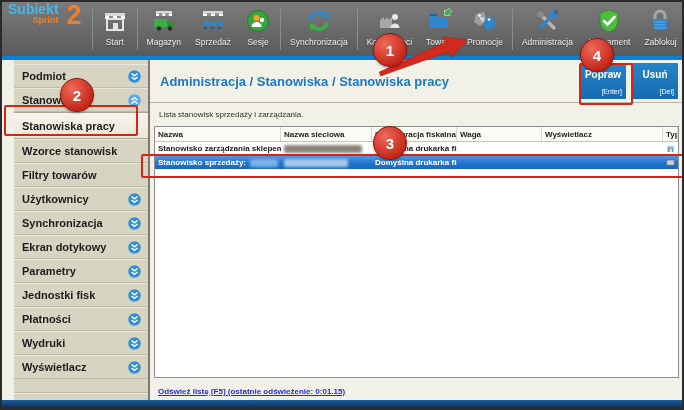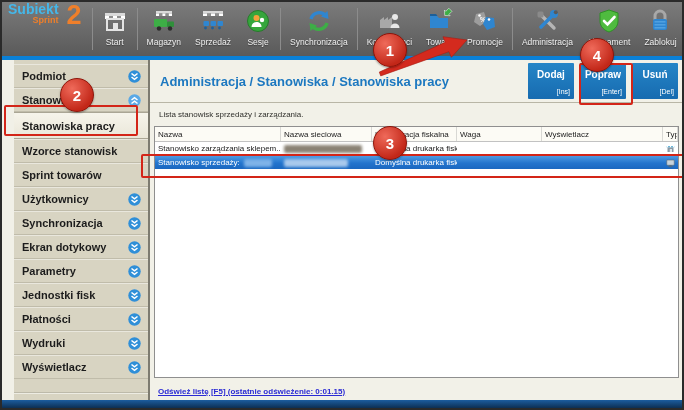--- a/index.html
+++ b/index.html
@@ -36,21 +36,21 @@
   .breadcrumb{position:absolute;left:10px;top:14px;font-size:13px;font-weight:bold;color:#1c78c0;white-space:nowrap;}
   .btn-row{position:absolute;right:4px;top:3px;display:flex;gap:6px;}
   .btn{width:46px;height:36px;background:linear-gradient(180deg,#2585c7,#176bb0);color:#fff;position:relative;cursor:pointer;border-radius:1px;}
   .btn .b-label{position:absolute;top:6px;left:0;right:0;text-align:center;font-size:10px;font-weight:bold;}
   .btn .b-short{position:absolute;bottom:4px;right:4px;font-size:7px;}
   .hdr-divider{position:absolute;top:42px;left:0;right:0;border-top:1px solid #b9b6a6;}
   .subtitle{position:absolute;top:50px;left:9px;font-size:8px;color:#30302c;}
 
   
   .tbl{position:absolute;left:4px;right:3px;top:66px;bottom:22px;background:#fff;border:1px solid #8f8f8f;overflow:hidden;}
-  .trow{display:flex;height:13px;align-items:center;}
+  .trow{display:flex;height:13px;align-items:center;font-weight:bold;}
   .trow.head{height:14px;background:#fcfbf5;border-bottom:1px solid #c2c2c2;color:#222;}
   .tcell{font-size:8px;padding:0 3px;box-sizing:border-box;white-space:nowrap;overflow:hidden;height:100%;display:flex;align-items:center;}
   .head .tcell{border-right:1px solid #d8d8d4;}
   .c0{width:126px;} .c1{width:91px;} .c2{width:85px;} .c3{width:85px;} .c4{width:121px;} .c5{flex:1;}
   .trow.r0{color:#1a1a1a;border-bottom:1px solid #e4e4e0;}
   .trow.r1{background:linear-gradient(180deg,#4d9ae2,#2374cd 55%,#1a67c0);color:#fff;}
   .blur{height:8px;border-radius:2px;filter:blur(1.5px);}
   .blur.dark{background:#8a8274;width:78px;}
   .blur.lite{background:#a9c9ec;width:64px;}
   .blur.inline{background:#7fb3e8;width:28px;margin-left:4px;}
@@ -228,21 +228,21 @@
             <path d="M3.5 6l3-2.4 3 2.4M3.5 9.5l3-2.4 3 2.4" fill="none" stroke="#fff" stroke-width="1.5"></path>
           </svg>
       </div>
       <div class="sb-item selected">
         <span class="sb-label">Stanowiska pracy</span>
       </div>
       <div class="sb-item">
         <span class="sb-label">Wzorce stanowisk</span>
       </div>
       <div class="sb-item">
-        <span class="sb-label">Sprint towarów</span>
+        <span class="sb-label">Filtry towarów</span>
       </div>
       <div class="sb-item">
         <span class="sb-label">Użytkownicy</span>
         <svg viewBox="0 0 13 13">
             <circle cx="6.5" cy="6.5" r="6.2" fill="#2f8fd8"></circle>
             <path d="M3.5 3.5l3 2.4 3-2.4M3.5 7l3 2.4 3-2.4" fill="none" stroke="#fff" stroke-width="1.5"></path>
           </svg>
       </div>
       <div class="sb-item">
         <span class="sb-label">Synchronizacja</span>
@@ -293,24 +293,20 @@
             <path d="M3.5 3.5l3 2.4 3-2.4M3.5 7l3 2.4 3-2.4" fill="none" stroke="#fff" stroke-width="1.5"></path>
           </svg>
       </div>
       <div class="sb-divider"></div>
     </div>
 
     <div class="main">
       <div class="breadcrumb">Administracja / Stanowiska / Stanowiska pracy</div>
 
       <div class="btn-row">
-        <div class="btn">
-          <span class="b-label">Dodaj</span>
-          <span class="b-short">[Ins]</span>
-        </div>
         <div class="btn">
           <span class="b-label">Popraw</span>
           <span class="b-short">[Enter]</span>
         </div>
         <div class="btn">
           <span class="b-label">Usuń</span>
           <span class="b-short">[Del]</span>
         </div>
       </div>
 

